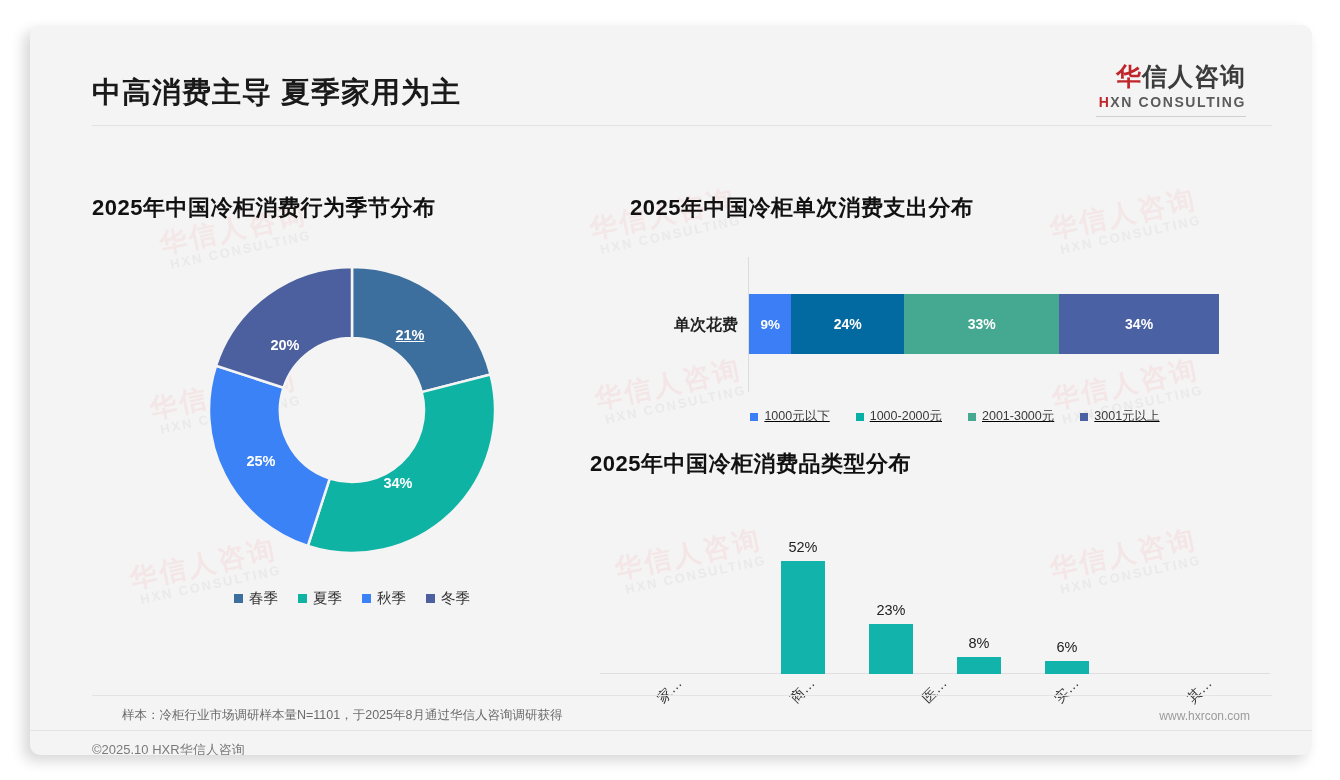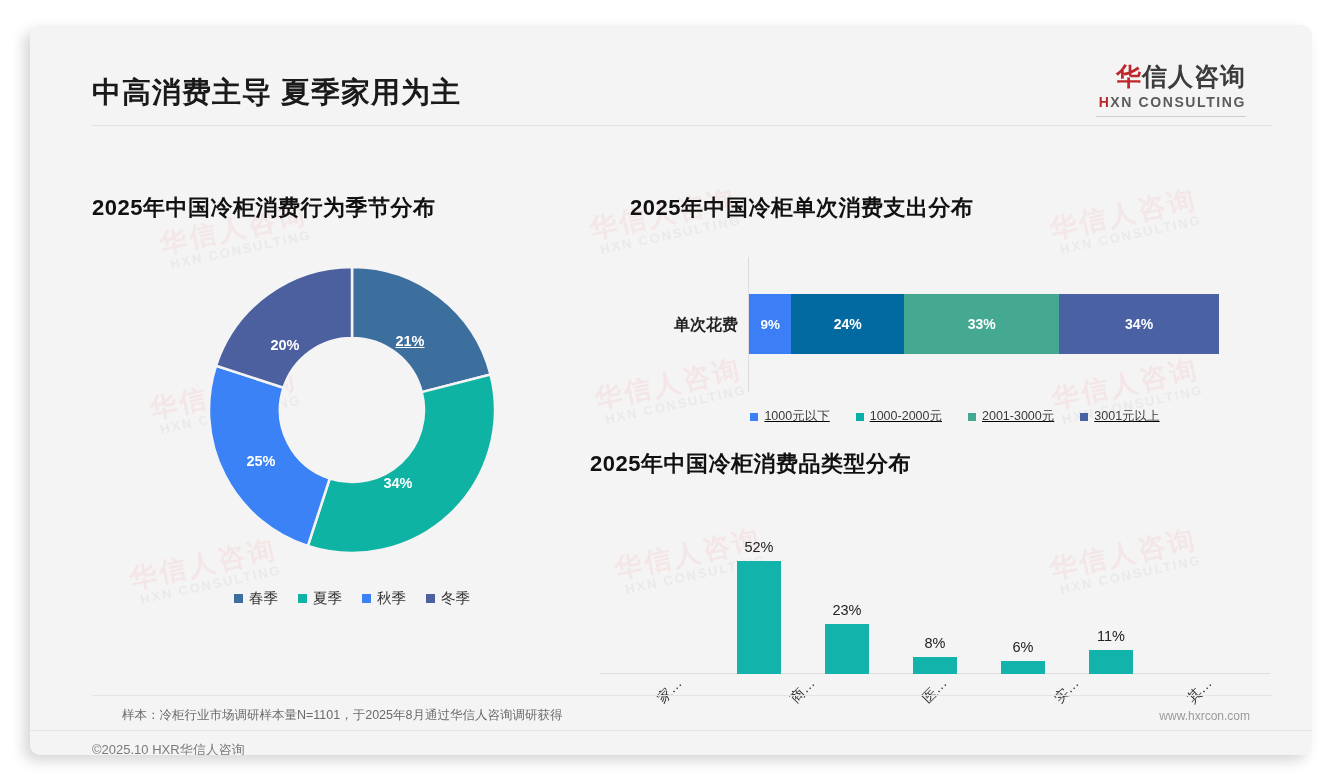--- a/index.html
+++ b/index.html
@@ -245,21 +245,21 @@
     <div class="chart-title">2025年中国冷柜消费行为季节分布</div>
     <div class="donut-wrap">
       <svg width="290" height="290" viewBox="0 0 290 290">
         <g id="donut-slices">
             <path d="M145,2A143,143 0 0 1 283.50739204139427,109.43734613542574L214.73798760126144,127.09432812413044A72,72 0 0 0 145,73Z" fill="#3d6f9e" stroke="#f4f4f4" stroke-width="2.5"></path>
             <path d="M283.50739204139427,109.43734613542574A143,143 0 0 1 100.81056980438254,281.001081830207L122.75077640500379,213.47606917325106A72,72 0 0 0 214.73798760126144,127.09432812413044Z" fill="#0fb3a4" stroke="#f4f4f4" stroke-width="2.5"></path>
             <path d="M100.81056980438254,281.001081830207A143,143 0 0 1 8.998918169793058,100.81056980438248L76.52393082674895,122.75077640500376A72,72 0 0 0 122.75077640500379,213.47606917325106Z" fill="#3b82f6" stroke="#f4f4f4" stroke-width="2.5"></path>
             <path d="M8.998918169793058,100.81056980438248A143,143 0 0 1 144.99999999999997,2L145,73A72,72 0 0 0 76.52393082674895,122.75077640500376Z" fill="#4c5f9e" stroke="#f4f4f4" stroke-width="2.5"></path>
           </g>
       </svg>
-      <div class="donut-lbl" style="left:203px; top:76px;text-decoration:underline;">21%</div>
+      <div class="donut-lbl" style="left:203px; top:70px;text-decoration:underline;">21%</div>
       <div class="donut-lbl" style="left:191px; top:218px;">34%</div>
       <div class="donut-lbl" style="left:54px;  top:196px;">25%</div>
       <div class="donut-lbl" style="left:78px;  top:80px;">20%</div>
     </div>
     <div class="legend" id="donut-legend">
         <div class="legend-item">
           <span class="legend-sw" style="background: rgb(61, 111, 158);"></span>
           <span class="legend-tx">春季</span>
         </div>
         <div class="legend-item">
@@ -322,24 +322,20 @@
           <div class="bar-rect" style="height: 49.8333px; background: rgb(18, 179, 171);"></div>
         </div>
         <div class="bar-col">
           <div class="bar-val">8%</div>
           <div class="bar-rect" style="height: 17.3333px; background: rgb(18, 179, 171);"></div>
         </div>
         <div class="bar-col">
           <div class="bar-val">6%</div>
           <div class="bar-rect" style="height: 13px; background: rgb(18, 179, 171);"></div>
         </div>
-        <div class="bar-col">
-          <div class="bar-val">11%</div>
-          <div class="bar-rect" style="height: 23.8333px; background: rgb(18, 179, 171);"></div>
-        </div>
       </div>
     <div class="bar-cats" id="bar-cats">
         <div class="bar-cat-cell">
           <div class="bar-cat-tx">家…</div>
         </div>
         <div class="bar-cat-cell">
           <div class="bar-cat-tx">商…</div>
         </div>
         <div class="bar-cat-cell">
           <div class="bar-cat-tx">医…</div>

